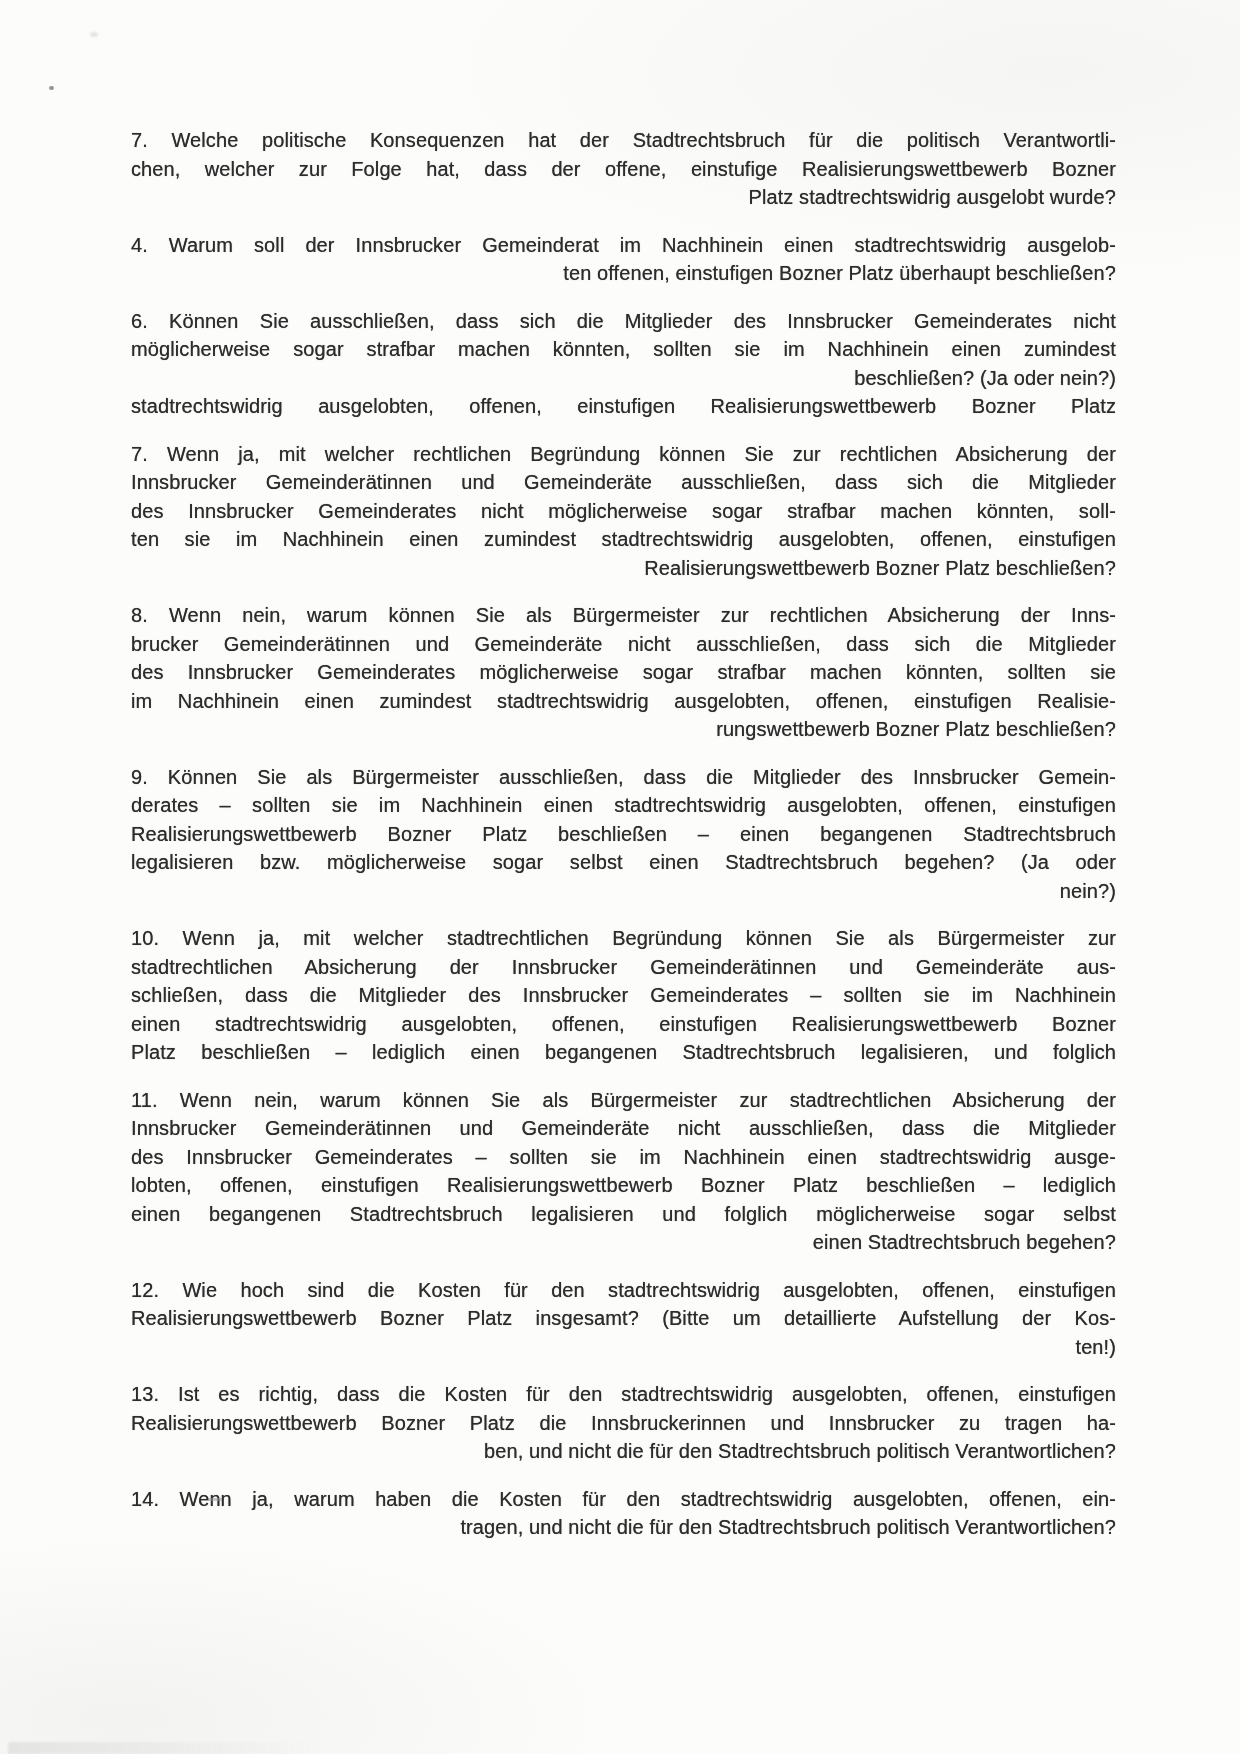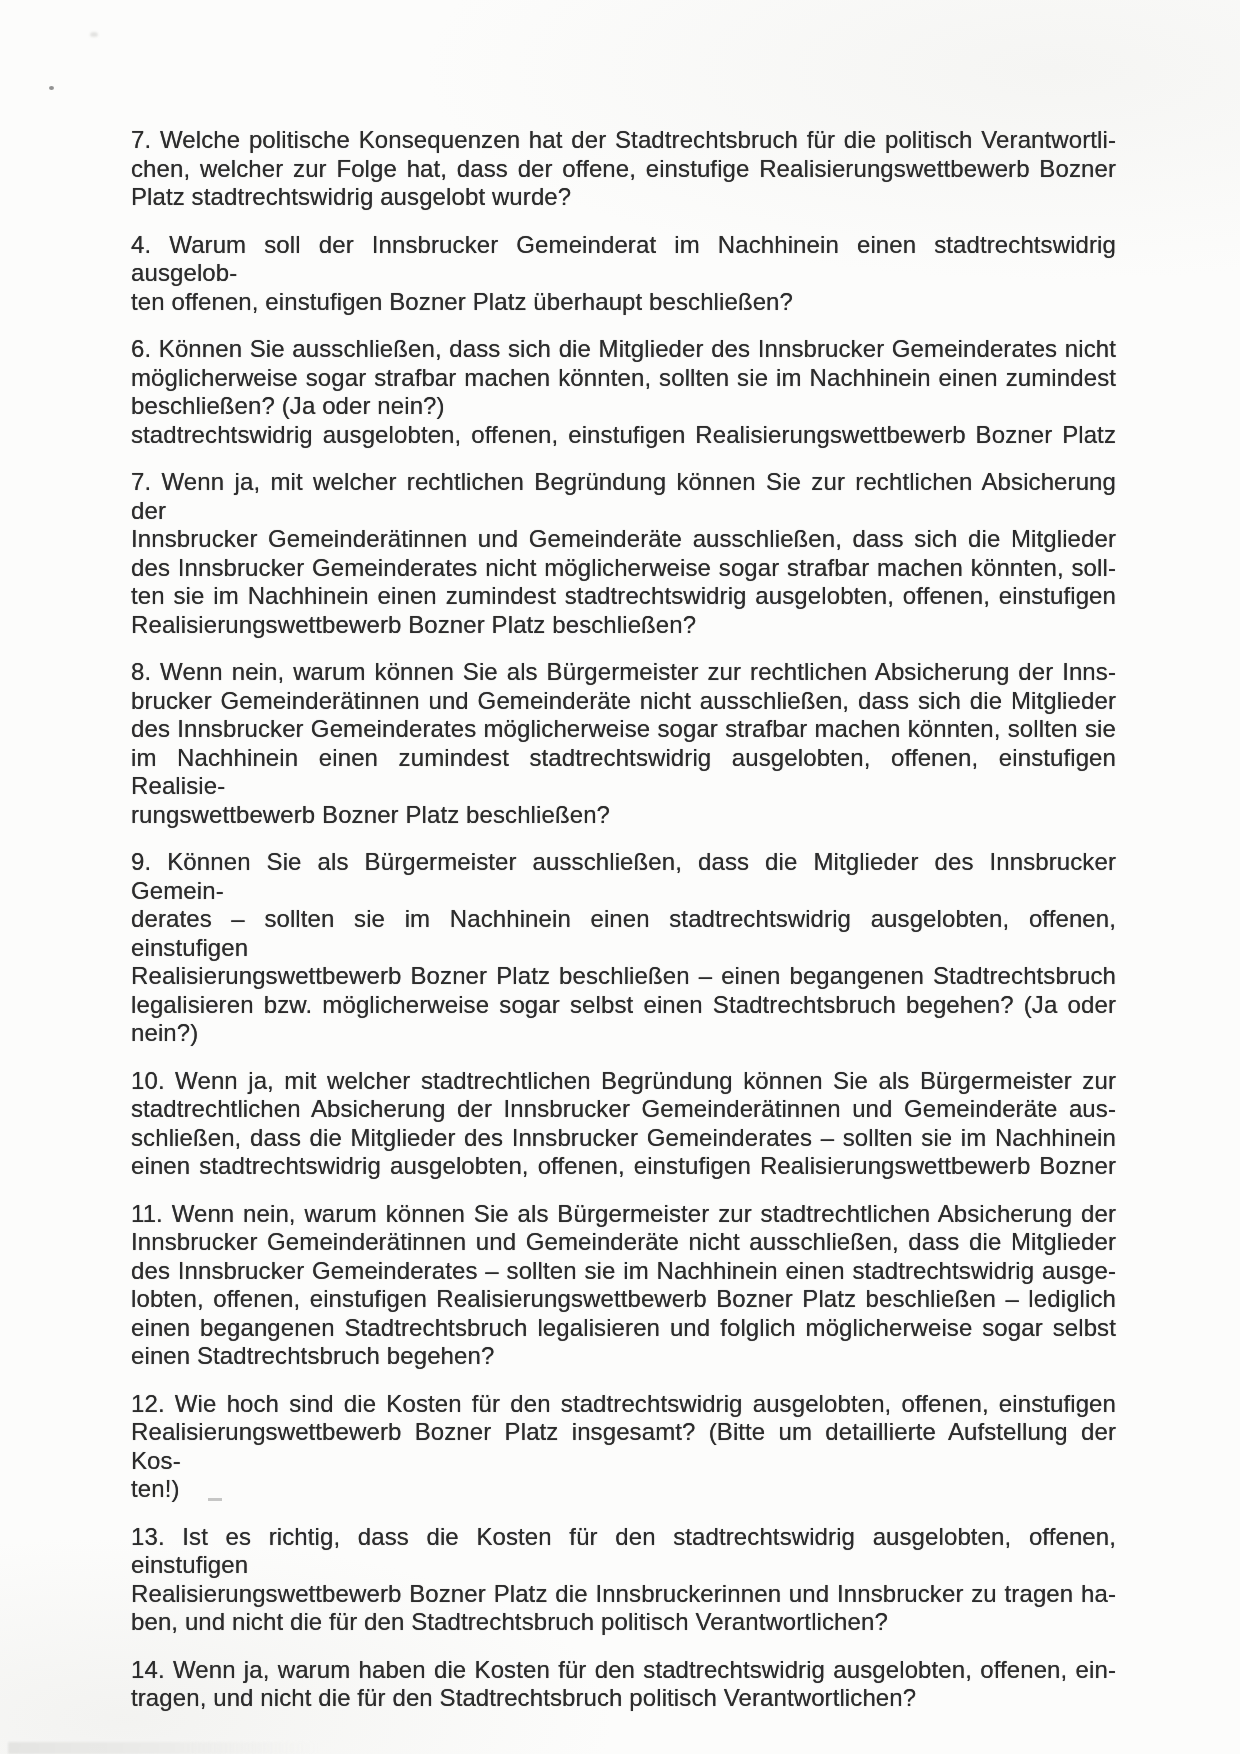--- a/index.html
+++ b/index.html
@@ -17,27 +17,27 @@
       #fcfcfb;
     overflow: hidden;
     font-family: "Liberation Sans", sans-serif;
   }
   .textcol {
     position: absolute;
     left: 131px;
     top: 126px;
     width: 985px;
     color: #2c2c2c;
-    font-size: 24px;
+    font-size: 20px;
     line-height: 28.5px;
     letter-spacing: 0.1px;
     text-shadow: 0 0 0.7px rgba(44,44,44,0.8);
   }
   .para { margin: 0 0 19px 0; }
-  .ln { text-align: left; }
+  .ln { text-align: right; }
   .ln.j {
     text-align: justify;
     text-align-last: justify;
   }
   
   .speck-top-left {
     position: absolute; left: 49px; top: 86px;
     width: 5px; height: 4px; border-radius: 50%;
     background: #6f6f6f; opacity: .75; filter: blur(.4px);
   }
@@ -108,20 +108,21 @@
       <div class="ln j">Realisierungswettbewerb Bozner Platz beschließen – einen begangenen Stadtrechtsbruch</div>
       <div class="ln j">legalisieren bzw. möglicherweise sogar selbst einen Stadtrechtsbruch begehen? (Ja oder</div>
       <div class="ln">nein?)</div>
     </div>
 
     <div class="para">
       <div class="ln j">10. Wenn ja, mit welcher stadtrechtlichen Begründung können Sie als Bürgermeister zur</div>
       <div class="ln j">stadtrechtlichen Absicherung der Innsbrucker Gemeinderätinnen und Gemeinderäte aus-</div>
       <div class="ln j">schließen, dass die Mitglieder des Innsbrucker Gemeinderates – sollten sie im Nachhinein</div>
       <div class="ln j">einen stadtrechtswidrig ausgelobten, offenen, einstufigen Realisierungswettbewerb Bozner</div>
+      <div class="ln j">Platz beschließen – lediglich einen begangenen Stadtrechtsbruch legalisieren, und folglich</div>
     </div>
 
     <div class="para">
       <div class="ln j">11. Wenn nein, warum können Sie als Bürgermeister zur stadtrechtlichen Absicherung der</div>
       <div class="ln j">Innsbrucker Gemeinderätinnen und Gemeinderäte nicht ausschließen, dass die Mitglieder</div>
       <div class="ln j">des Innsbrucker Gemeinderates – sollten sie im Nachhinein einen stadtrechtswidrig ausge-</div>
       <div class="ln j">lobten, offenen, einstufigen Realisierungswettbewerb Bozner Platz beschließen – lediglich</div>
       <div class="ln j">einen begangenen Stadtrechtsbruch legalisieren und folglich möglicherweise sogar selbst</div>
       <div class="ln">einen Stadtrechtsbruch begehen?</div>
     </div>

